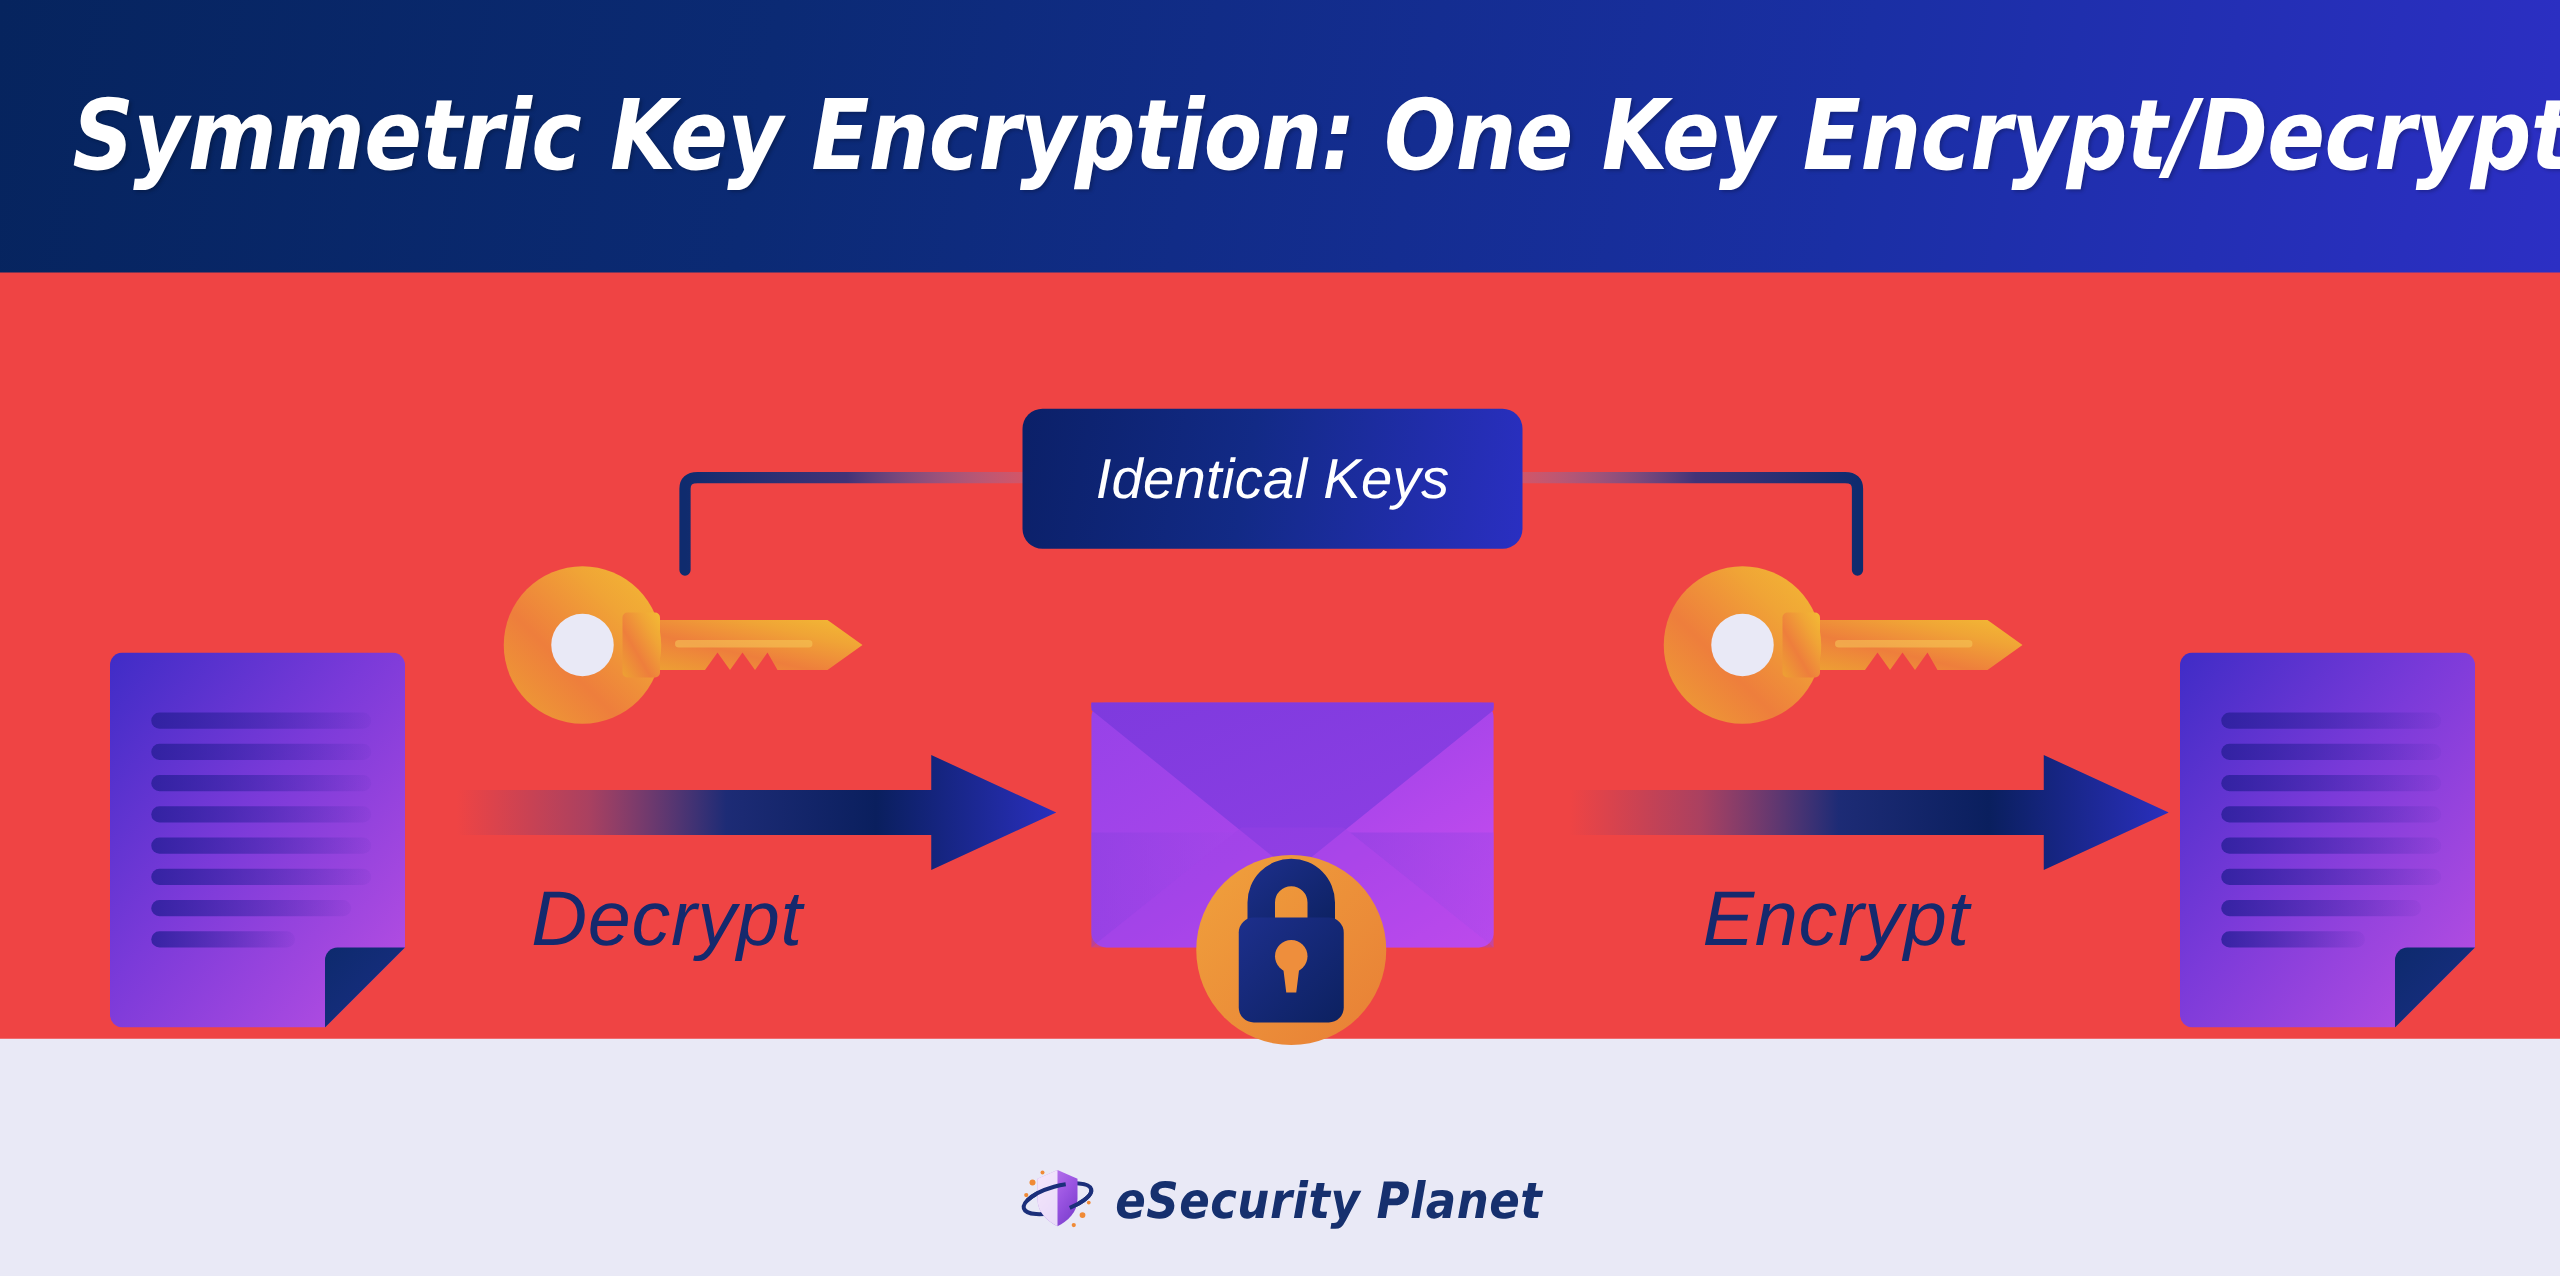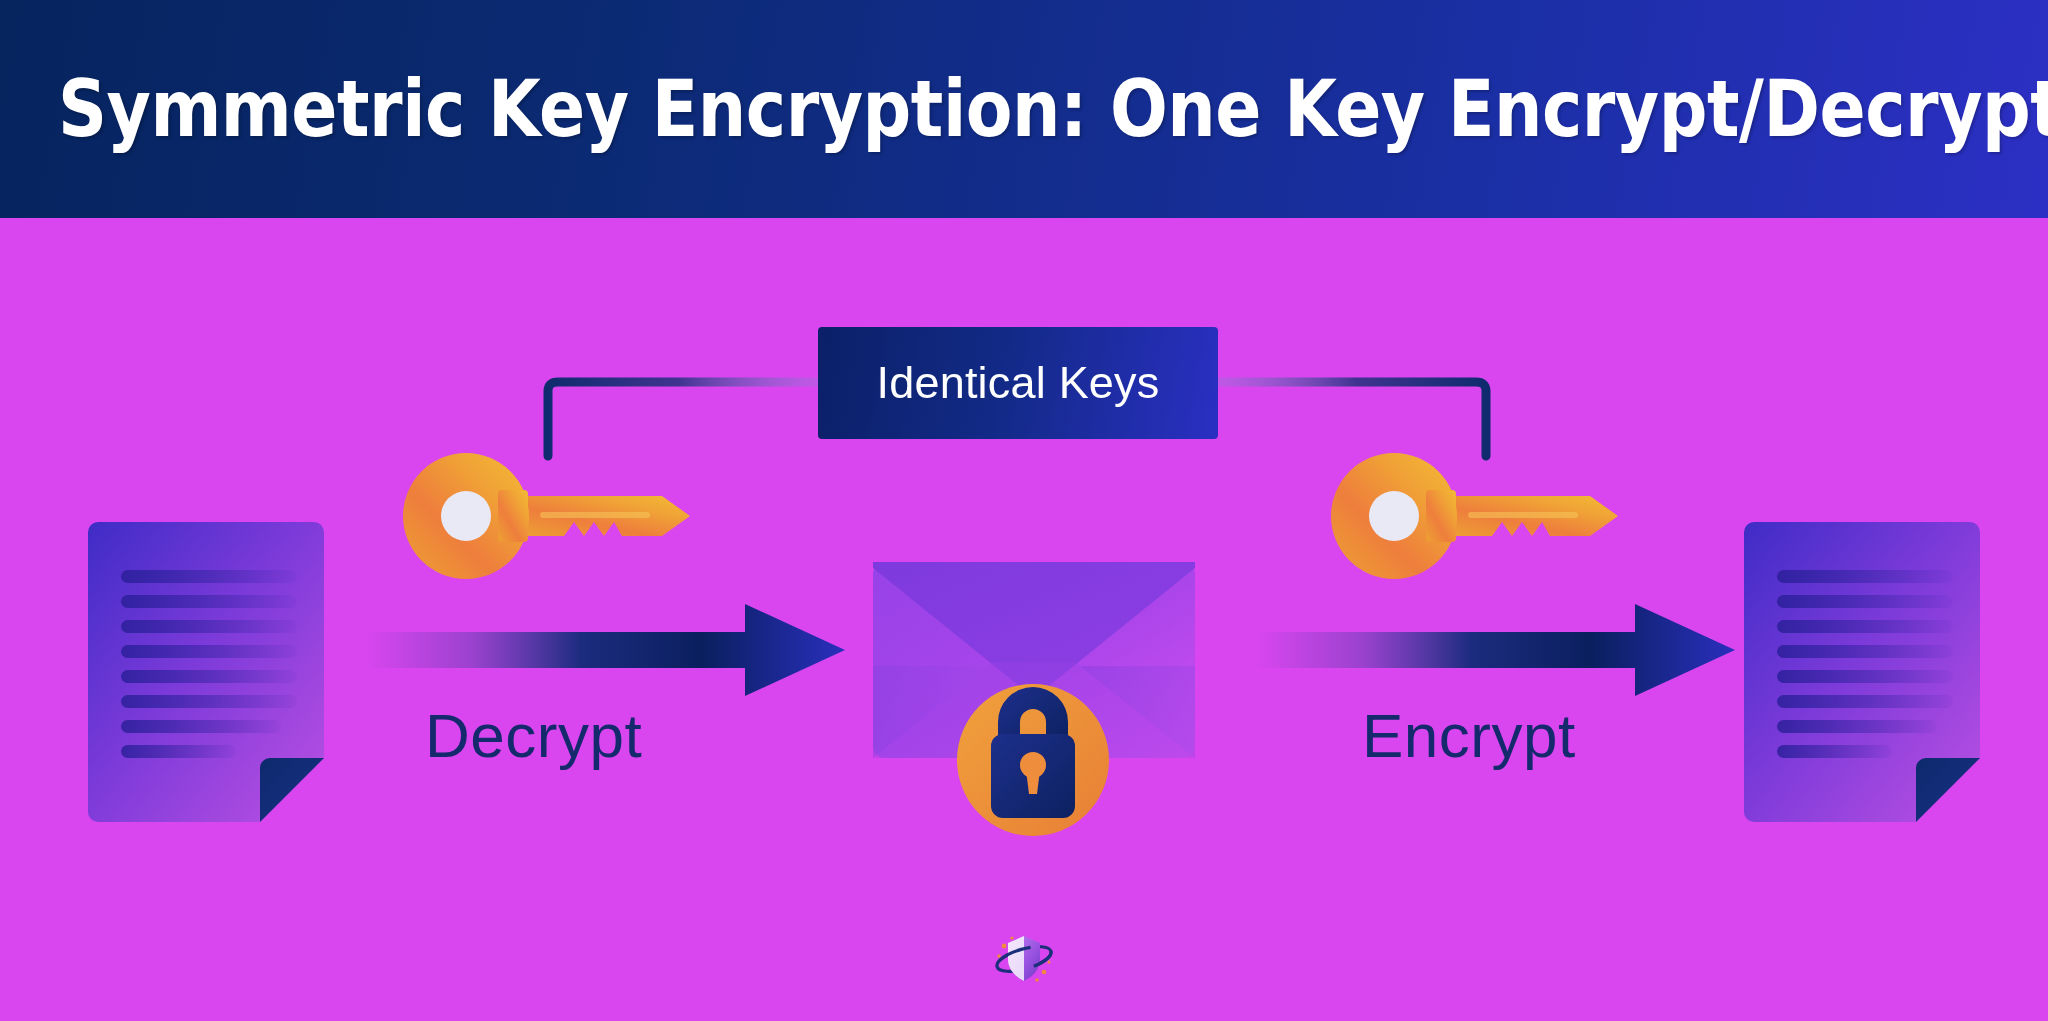--- a/index.html
+++ b/index.html
@@ -2,41 +2,41 @@
 <html><head>
 <meta charset="utf-8">
 <style>
   * { margin:0; padding:0; box-sizing:border-box; }
   html,body { width:2048px; height:1021px; }
   body {
     font-family:"Liberation Sans", sans-serif;
     background:#e9e9f6;
     overflow:hidden;
   }
-  #stage { position:relative; width:2048px; height:1021px; background:#d946ef; }
+  #stage { position:relative; width:2048px; height:831px; background:#ef4444;font-style:italic; }
 
   
   #header {
     position:absolute; left:0; top:0; width:2048px; height:218px;
     background:linear-gradient(100deg,#06245e 0%,#0b2a74 30%,#1a2fa4 72%,#2c2fc4 100%);
     display:flex; align-items:center; padding-left:58px;
   }
   #header-title {
     color:#ffffff;
     font-family:"DejaVu Sans Condensed","Liberation Sans Narrow","Liberation Sans",sans-serif;
     font-size:78px; font-weight:700; letter-spacing:-0.5px;
     transform:scaleX(0.97); transform-origin:left center;
     white-space:nowrap;
     text-shadow:2px 2px 3px rgba(0,0,0,.22);
   }
 
   
   #keys-box {
     position:absolute; left:818px; top:327px; width:400px; height:112px;
-    border-radius:4px;
+    border-radius:16px;
     background:linear-gradient(100deg,#0b2068 0%,#122a86 45%,#2a2fc2 100%);
     display:flex; align-items:center; justify-content:center;
     z-index:6;
   }
   #keys-box-label { color:#fff; font-size:45px; font-weight:400; letter-spacing:.2px; }
 
   
   .conn { position:absolute; z-index:4; }
   .conn svg { display:block; }
 
@@ -301,15 +301,16 @@
         <g fill="#f08a36">
           <circle cx="12" cy="18" r="2.4"></circle>
           <circle cx="7" cy="28" r="1.7"></circle>
           <circle cx="20" cy="10" r="1.6"></circle>
           <circle cx="52" cy="44" r="2.3"></circle>
           <circle cx="45" cy="52" r="1.7"></circle>
           <circle cx="57" cy="34" r="1.5"></circle>
         </g>
       </svg>
     </span>
+    <span id="brand-name">eSecurity Planet</span>
   </div>
 
 </div>
 
 </body></html>

